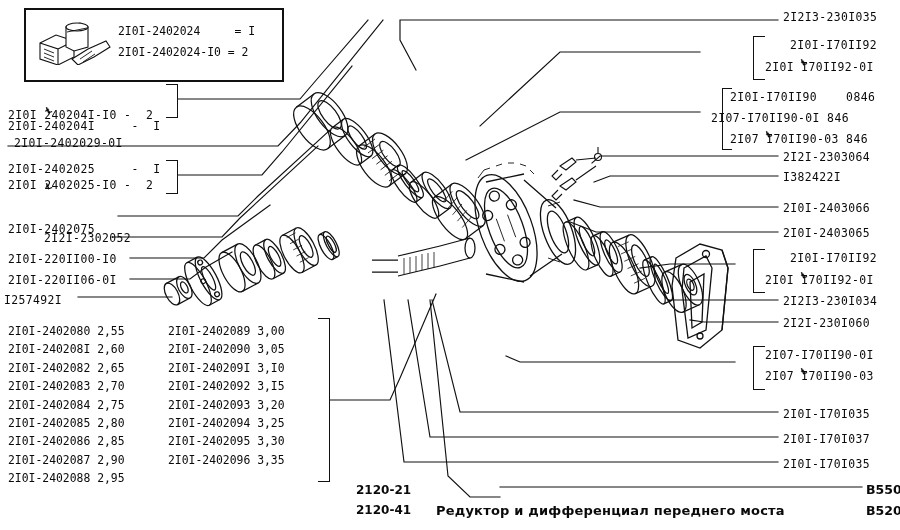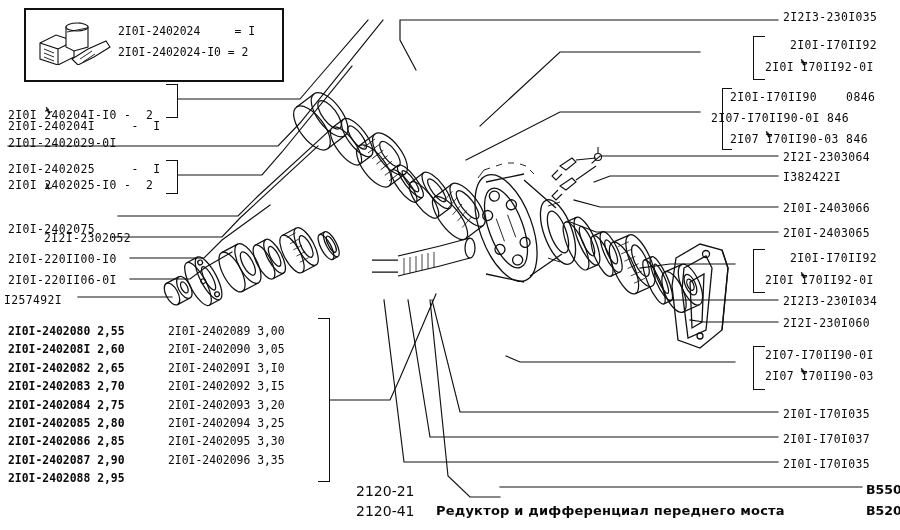--- a/index.html
+++ b/index.html
@@ -15,21 +15,21 @@
   .legend-icon { position:absolute; left:10px; top:9px; width:76px; height:46px; }
   .legend-text { position:absolute; left:92px; top:11px; font-size:11.4px; line-height:21px; white-space:pre; }
   .brk { position:absolute; border:1.6px solid #111; }
   .brk-l { border-right:none; }
   .brk-r { border-left:none; }
   .sup { position:absolute; font-size:10px; font-weight:bold; transform:rotate(-22deg); }
   .tbl { position:absolute; font-size:11.4px; line-height:18.4px; white-space:pre; }
   .ttl { position:absolute; font-family:"DejaVu Sans","Liberation Sans",sans-serif;
          font-weight:bold; font-size:13px; letter-spacing:0.2px; }
   .pg { position:absolute; font-family:"DejaVu Sans","Liberation Sans",sans-serif;
-        font-weight:normal; font-size:14px; }
+        font-weight:bold; font-size:12px; }
   .code { position:absolute; font-family:"DejaVu Sans","Liberation Sans",sans-serif;
           font-weight:bold; font-size:12.5px; }
   svg.art { position:absolute; left:0; top:0; width:900px; height:530px; pointer-events:none; }
   .art path, .art line, .art circle, .art ellipse, .art polyline, .art polygon { vector-effect:non-scaling-stroke; }
 </style>
 </head>
 <body>
 
 <svg class="art" viewBox="0 0 900 530">
   <g stroke="#111" stroke-width="1.15" fill="none" stroke-linecap="square">
@@ -252,21 +252,21 @@
       <path d="M44 40 L56 32 M47 43 L59 35" stroke-width="0.9"></path>
     </g>
   </svg>
   <div class="legend-text"><span>2I0I-2402024     = I</span>
 <span>2I0I-2402024-I0 = 2</span></div>
 </div>
 
 <div class="pn" style="left:8px;  top:80px;margin-top:41px;">2I0I-240204I     -  I</div>
 <div class="pn" style="left:8px;  top:110px;">2I0I 240204I-I0 -  2</div>
 <div class="sup" style="left:46px; top:104px;">Ɫ</div>
-<div class="pn" style="left:8px;  top:138px;">2I0I-2402029-0I</div>
+<div class="pn" style="left:14px;  top:138px;">2I0I-2402029-0I</div>
 <div class="pn" style="left:8px;  top:164px;">2I0I-2402025     -  I</div>
 <div class="pn" style="left:8px;  top:180px;">2I0I 2402025-I0 -  2</div>
 <div class="sup" style="left:46px; top:180px;">Ɫ</div>
 <div class="pn" style="left:8px;  top:212px;margin-top:12px;">2I0I-2402075</div>
 <div class="pn" style="left:8px;  top:233px;margin-left:36px;">2I2I-2302052</div>
 <div class="pn" style="left:8px;  top:254px;">2I0I-220II00-I0</div>
 <div class="pn" style="left:8px;  top:275px;">2I0I-220II06-0I</div>
 <div class="pn" style="left:4px;  top:295px;">I257492I</div>
 
 <div class="brk brk-r" style="left:166px; top:84px;  width:12px; height:34px;"></div>
@@ -299,21 +299,21 @@
 
 <div class="pn" style="left:765px; top:350px;">2I07-I70II90-0I</div>
 <div class="pn" style="left:765px; top:371px;">2I07 I70II90-03</div>
 <div class="sup" style="left:801px; top:365px;">Ɫ</div>
 <div class="brk brk-l" style="left:753px; top:346px; width:12px; height:44px;"></div>
 
 <div class="pn" style="left:783px; top:409px;">2I0I-I70I035</div>
 <div class="pn" style="left:783px; top:434px;">2I0I-I70I037</div>
 <div class="pn" style="left:783px; top:459px;">2I0I-I70I035</div>
 
-<div class="tbl" style="left:8px;  top:322px;font-weight:bold;"><span>2I0I-2402080 2,55</span>
+<div class="tbl" style="left:8px;  top:322px;"><span>2I0I-2402080 2,55</span>
 <span>2I0I-240208I 2,60</span>
 <span>2I0I-2402082 2,65</span>
 <span>2I0I-2402083 2,70</span>
 <span>2I0I-2402084 2,75</span>
 <span>2I0I-2402085 2,80</span>
 <span>2I0I-2402086 2,85</span>
 <span>2I0I-2402087 2,90</span>
 <span>2I0I-2402088 2,95</span></div>
 
 <div class="tbl" style="left:168px; top:322px;"><span>2I0I-2402089 3,00</span>

